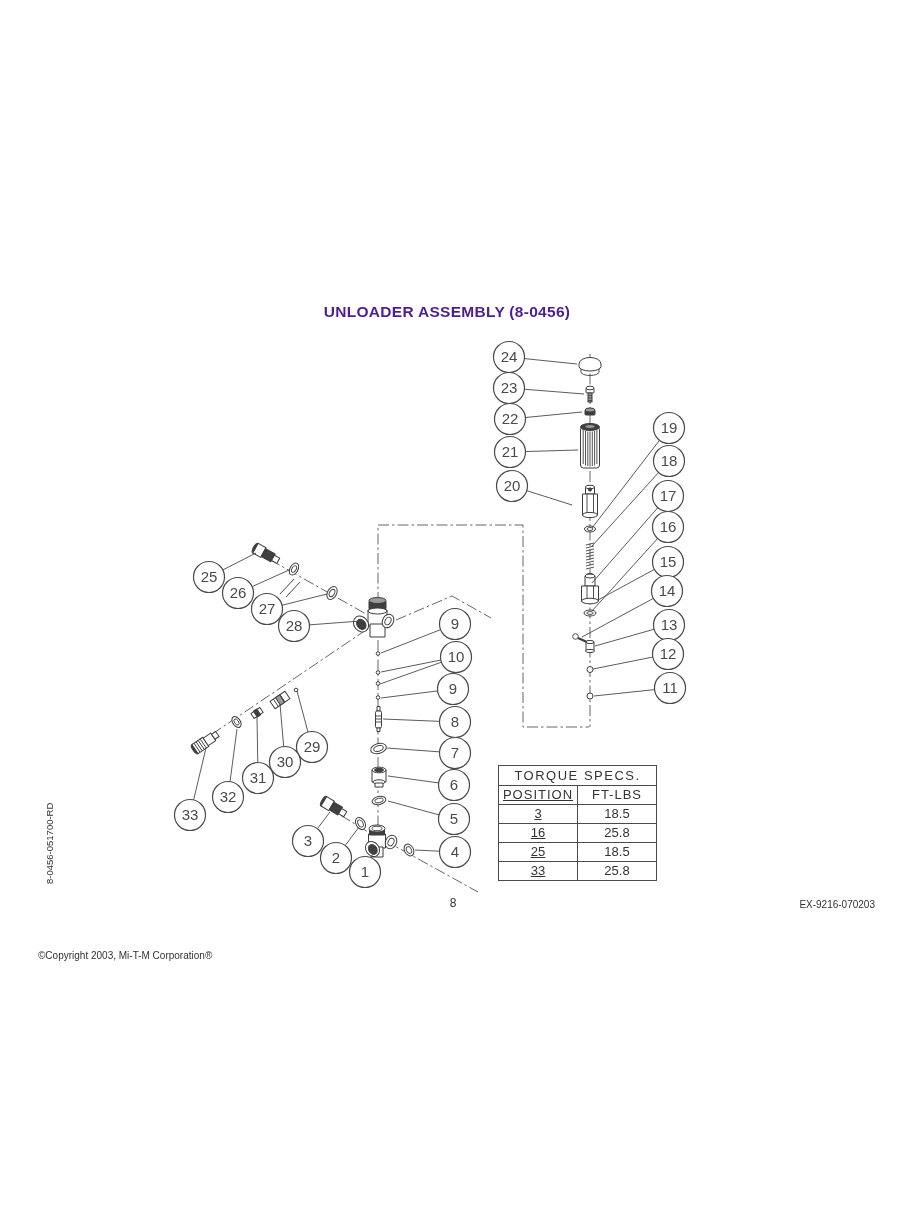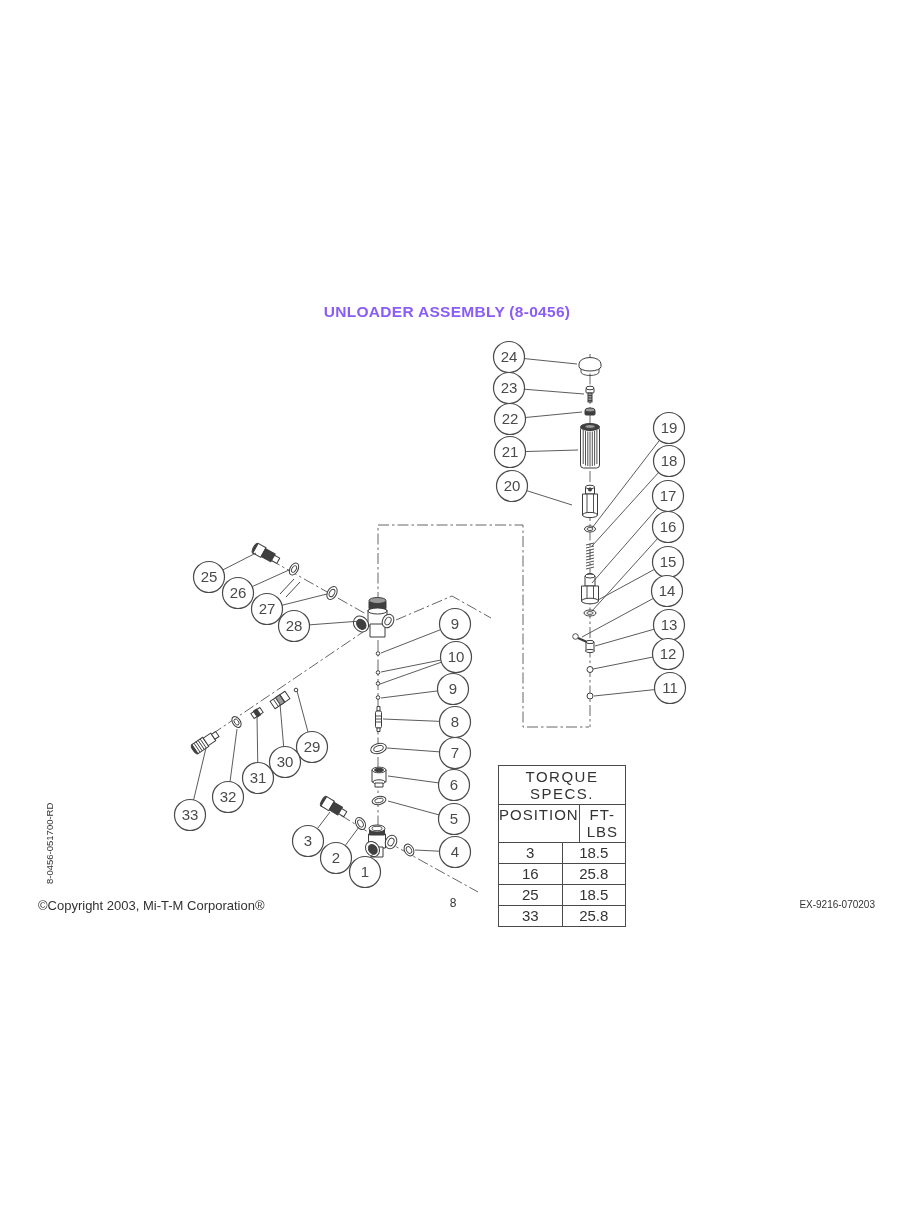--- a/index.html
+++ b/index.html
@@ -1,44 +1,44 @@
 <!DOCTYPE html>
 <html><head>
 <meta charset="utf-8">
 <style>
   html,body{margin:0;padding:0;background:#fff;}
   .page{position:relative;width:906px;height:1208px;background:#fff;overflow:hidden;
         font-family:"Liberation Sans",sans-serif;color:#222;}
   .abs{position:absolute;}
   .title{top:303px;left:0;right:12px;text-align:center;font-size:15.5px;font-weight:bold;
-         letter-spacing:0.3px;color:#8b5cf6;}
-  .copyright{left:38px;top:898px;font-size:13px;color:#333;}
+         letter-spacing:0.3px;color:#4c1d95;}
+  .copyright{left:38px;top:950px;font-size:10px;color:#333;}
   .pageno{left:0;right:0;top:896px;text-align:center;font-size:12px;color:#333;}
   .doccode{right:31px;top:899px;font-size:10px;color:#333;}
   .sidecode{left:44px;top:884px;font-size:9.5px;color:#333;white-space:nowrap;
             transform:rotate(-90deg);transform-origin:0 0;}
   svg.diagram{position:absolute;left:0;top:0;}
   
   .cl{fill:none;stroke:#555;stroke-width:0.9;stroke-dasharray:11 3 2.5 3;}
   .sl{fill:none;stroke:#4a4a4a;stroke-width:1;}
   .p {stroke:#3d3d3d;stroke-width:1;fill:#fff;stroke-linejoin:round;}
   .pd{stroke:#3d3d3d;stroke-width:1;fill:#3f3f3f;stroke-linejoin:round;}
   .pg{stroke:#3d3d3d;stroke-width:1;fill:#9a9a9a;}
   .pl{stroke:#3d3d3d;stroke-width:0.9;fill:none;}
   .leader{stroke:#4a4a4a;stroke-width:0.9;}
   .bubble{fill:#fff;stroke:#4a4a4a;stroke-width:1.2;}
   .bubble-num{fill:#4a4a4a;font:400 15px "Liberation Sans",sans-serif;text-anchor:middle;}
   
-  .torque-table{position:absolute;left:498px;top:765px;width:128px;border:1.5px solid #4a4a4a;
-    background:#fff;font-size:15px;color:#333;text-align:center;box-sizing:border-box;}
+  .torque-table{position:absolute;left:498px;top:765px;width:159px;border:1.5px solid #4a4a4a;
+    background:#fff;font-size:13px;color:#333;text-align:center;box-sizing:border-box;}
   .tt-title{border-bottom:1px solid #4a4a4a;padding:2px 0;letter-spacing:1.5px;}
   .tt-row{display:flex;border-bottom:1px solid #4a4a4a;}
   .tt-row:last-child{border-bottom:none;}
   .tt-row div{flex:1;padding:1px 0 2px;}
-  .tt-row div:first-child{border-right:1px solid #4a4a4a;}
+  .tt-row div:first-child{border-right:1px solid #4a4a4a;text-decoration:underline;}
   .tt-head{letter-spacing:1px;}
 </style>
 </head>
 <body>
 
 <div class="page">
 
   <div class="abs title">UNLOADER ASSEMBLY (8-0456)</div>
 
   <svg class="diagram" width="906" height="1208" viewBox="0 0 906 1208">

